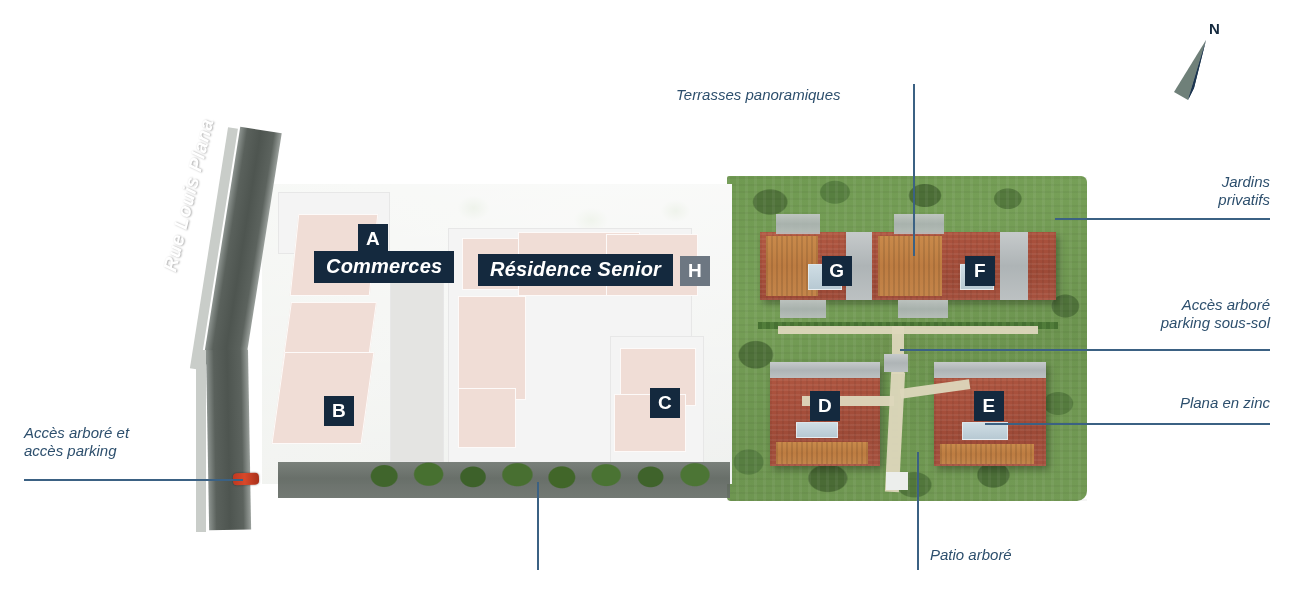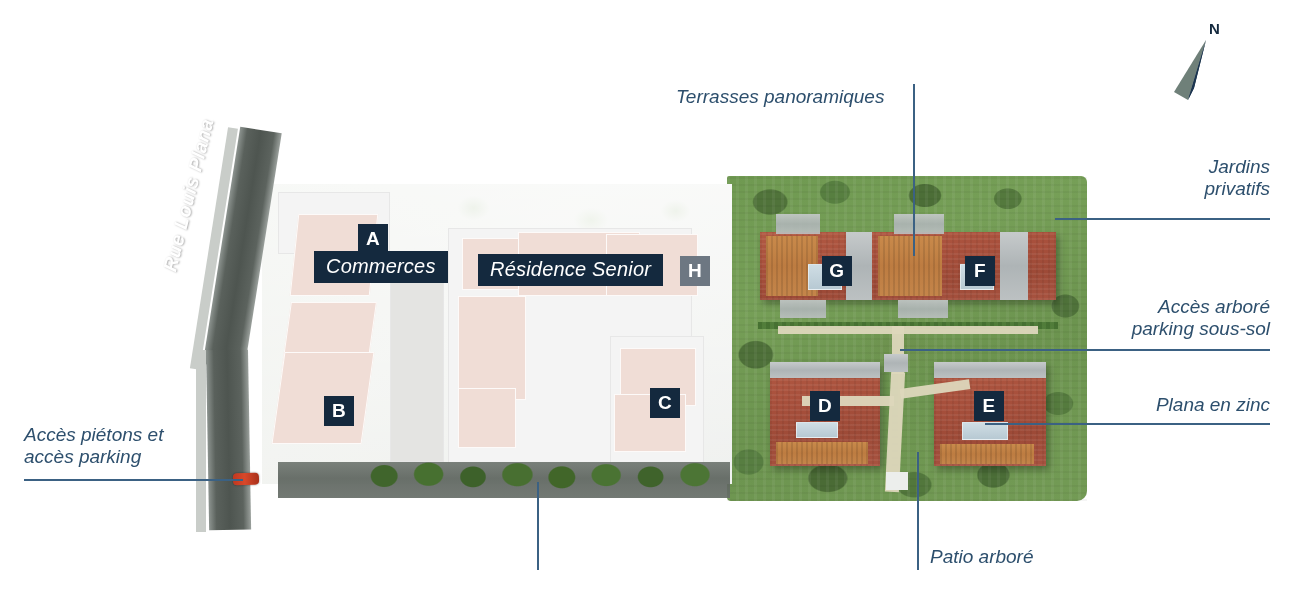--- a/index.html
+++ b/index.html
@@ -195,33 +195,33 @@
     align-items: center;
     justify-content: center;
     letter-spacing: 0.5px;
   }
   .badge.grey { background: #6d7782; }
   .pill {
     position: absolute;
     background: #14293e;
     color: #ffffff;
     font-style: italic;
-    font-weight: 400;
+    font-weight: 700;
     font-size: 20px;
     padding: 4px 12px 5px 12px;
     white-space: nowrap;
     letter-spacing: 0.2px;
   }
 
   
   .callout {
     position: absolute;
     color: #2d4f6d;
     font-style: italic;
-    font-size: 19px;
+    font-size: 15px;
     line-height: 1.18;
     white-space: nowrap;
   }
   .callout.right { text-align: right; }
   .leader {
     position: absolute;
     background: #3b6183;
   }
   .leader.h { height: 2px; }
   .leader.v { width: 2px; }
@@ -321,39 +321,39 @@
   <div class="street-kerb" style="left:228px; top:128px; width:10px; height:244px; transform:rotate(9deg); transform-origin:50% 0%;"></div>
   <div class="street-kerb" style="left:196px; top:350px; width:10px; height:182px;"></div>
   <div class="street-name">Rue Louis Plana</div>
   <div class="car"></div>
 
   <div class="callout" style="left:676px; top:86px;">
     <div>Terrasses panoramiques</div>
   </div>
   <div class="leader v" style="left:913px; top:84px; height:172px;"></div>
 
-  <div class="callout right" style="left:1120px; top:156px; width:150px;">
+  <div class="callout right" style="left:1120px; top:173px; width:150px;">
     <div>Jardins</div>
     <div>privatifs</div>
   </div>
   <div class="leader h" style="left:1055px; top:218px; width:215px;"></div>
 
   <div class="callout right" style="left:1092px; top:296px; width:178px;">
     <div>Accès arboré</div>
     <div>parking sous-sol</div>
   </div>
   <div class="leader h" style="left:900px; top:349px; width:370px;"></div>
 
   <div class="callout right" style="left:1130px; top:394px; width:140px;">
     <div>Plana en zinc</div>
   </div>
   <div class="leader h" style="left:985px; top:423px; width:285px;"></div>
 
   <div class="callout" style="left:24px; top:424px;">
-    <div>Accès piétons et</div>
+    <div>Accès arboré et</div>
     <div>accès parking</div>
   </div>
   <div class="leader h" style="left:24px; top:479px; width:219px;"></div>
 
   <div class="leader v" style="left:537px; top:482px; height:88px;"></div>
 
   <div class="callout" style="left:930px; top:546px;">
     <div>Patio arboré</div>
   </div>
   <div class="leader v" style="left:917px; top:452px; height:118px;"></div>

